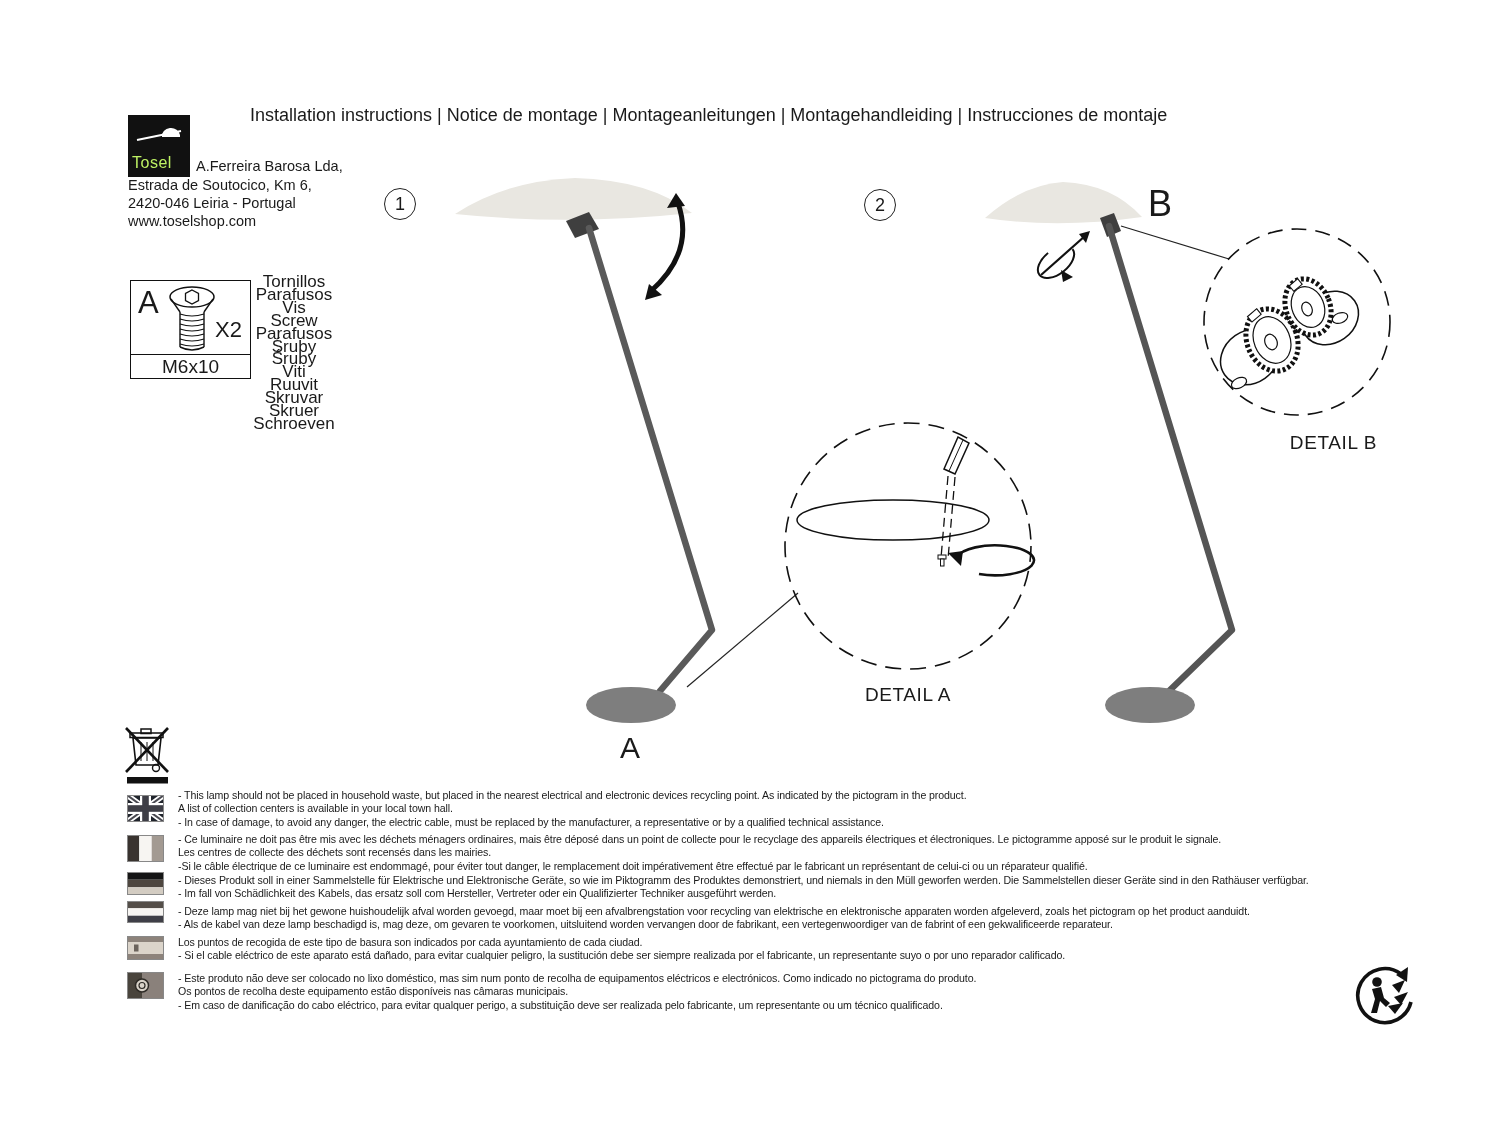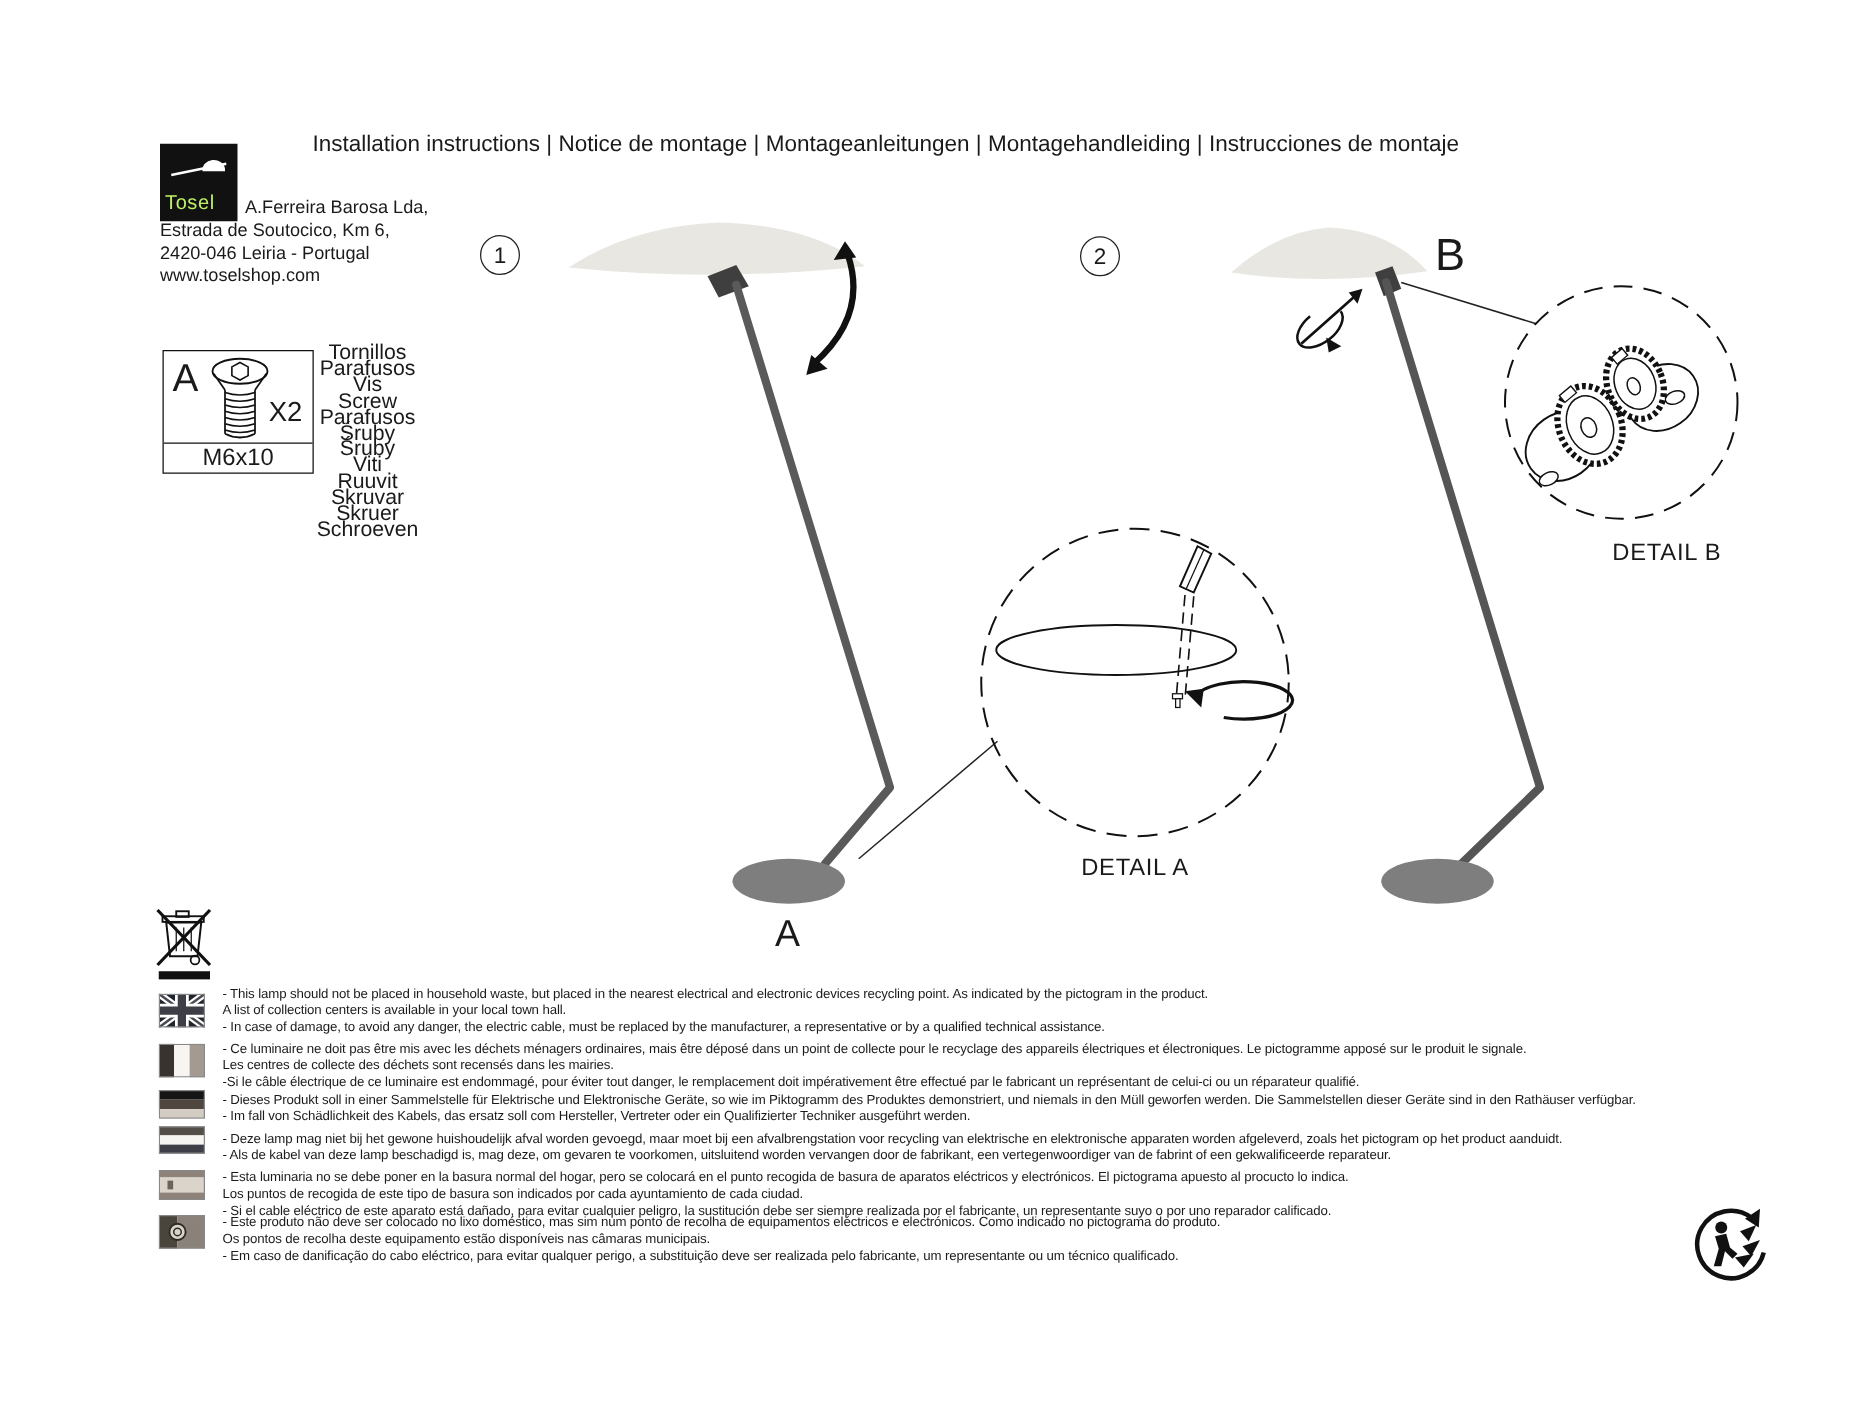--- a/index.html
+++ b/index.html
@@ -239,21 +239,20 @@
     <div>- Dieses Produkt soll in einer Sammelstelle für Elektrische und Elektronische Geräte, so wie im Piktogramm des Produktes demonstriert, und niemals in den Müll geworfen werden. Die Sammelstellen dieser Geräte sind in den Rathäuser verfügbar.</div>
     <div>- Im fall von Schädlichkeit des Kabels, das ersatz soll com Hersteller, Vertreter oder ein Qualifizierter Techniker ausgeführt werden.</div>
   </div>
 
   <div class="abs warn" style="left:178px;top:905px">
     <div>- Deze lamp mag niet bij het gewone huishoudelijk afval worden gevoegd, maar moet bij een afvalbrengstation voor recycling van elektrische en elektronische apparaten worden afgeleverd, zoals het pictogram op het product aanduidt.</div>
     <div>- Als de kabel van deze lamp beschadigd is, mag deze, om gevaren te voorkomen, uitsluitend worden vervangen door de fabrikant, een vertegenwoordiger van de fabrint of een gekwalificeerde reparateur.</div>
   </div>
 
   <div class="abs warn" style="left:178px;top:936px">
-    <div>- Esta luminaria no se debe poner en la basura normal del hogar, pero se colocará en el punto recogida de basura de aparatos eléctricos y electrónicos. El pictograma apuesto al procucto lo indica.</div>
     <div>Los puntos de recogida de este tipo de basura son indicados por cada ayuntamiento de cada ciudad.</div>
     <div>- Si el cable eléctrico de este aparato está dañado, para evitar cualquier peligro, la sustitución debe ser siempre realizada por el fabricante, un representante suyo o por uno reparador calificado.</div>
   </div>
 
   <div class="abs warn" style="left:178px;top:972px">
     <div>- Este produto não deve ser colocado no lixo doméstico, mas sim num ponto de recolha de equipamentos eléctricos e electrónicos. Como indicado no pictograma do produto.</div>
     <div>Os pontos de recolha deste equipamento estão disponíveis nas câmaras municipais.</div>
     <div>- Em caso de danificação do cabo eléctrico, para evitar qualquer perigo, a substituição deve ser realizada pelo fabricante, um representante ou um técnico qualificado.</div>
   </div>
 

